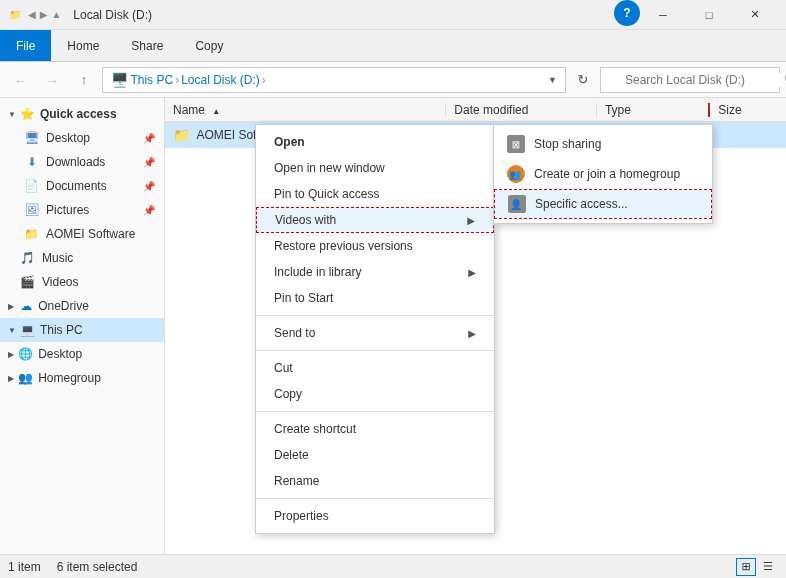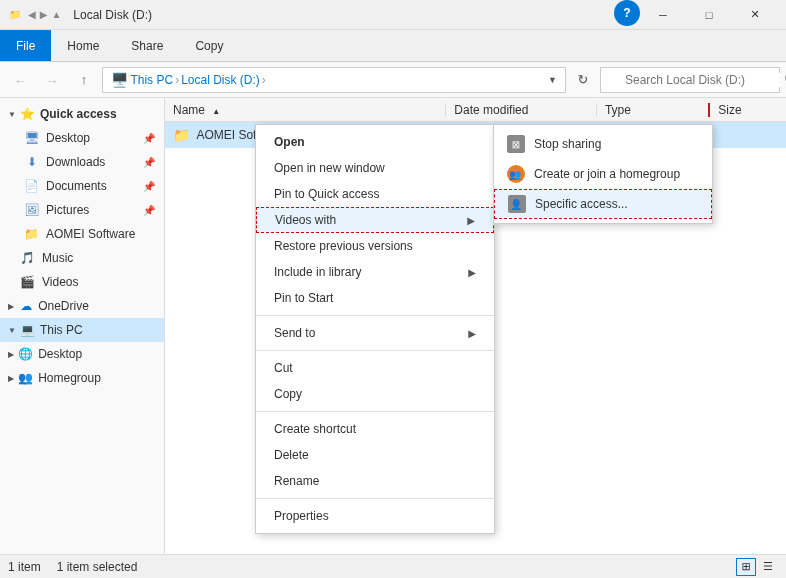--- a/index.html
+++ b/index.html
@@ -350,21 +350,21 @@
       </div>
       <div class="col-date">1/28/2019  1:14 AM</div>
       <div class="col-type">File folder</div>
       <div class="col-size"></div>
     </div>
   </div>
 </div>
 
 <div class="statusbar">
   <span>1 item</span>
-  <span>1 item selected</span>
+  <span>6 item selected</span>
   <div class="statusbar-right">
     <div class="view-btn active">⊞</div>
     <div class="view-btn">☰</div>
   </div>
 </div>
 
 <div class="context-menu">
   <div class="ctx-item" style="font-weight:bold;">Open</div>
   <div class="ctx-item">Open in new window</div>
   <div class="ctx-item">Pin to Quick access</div>

